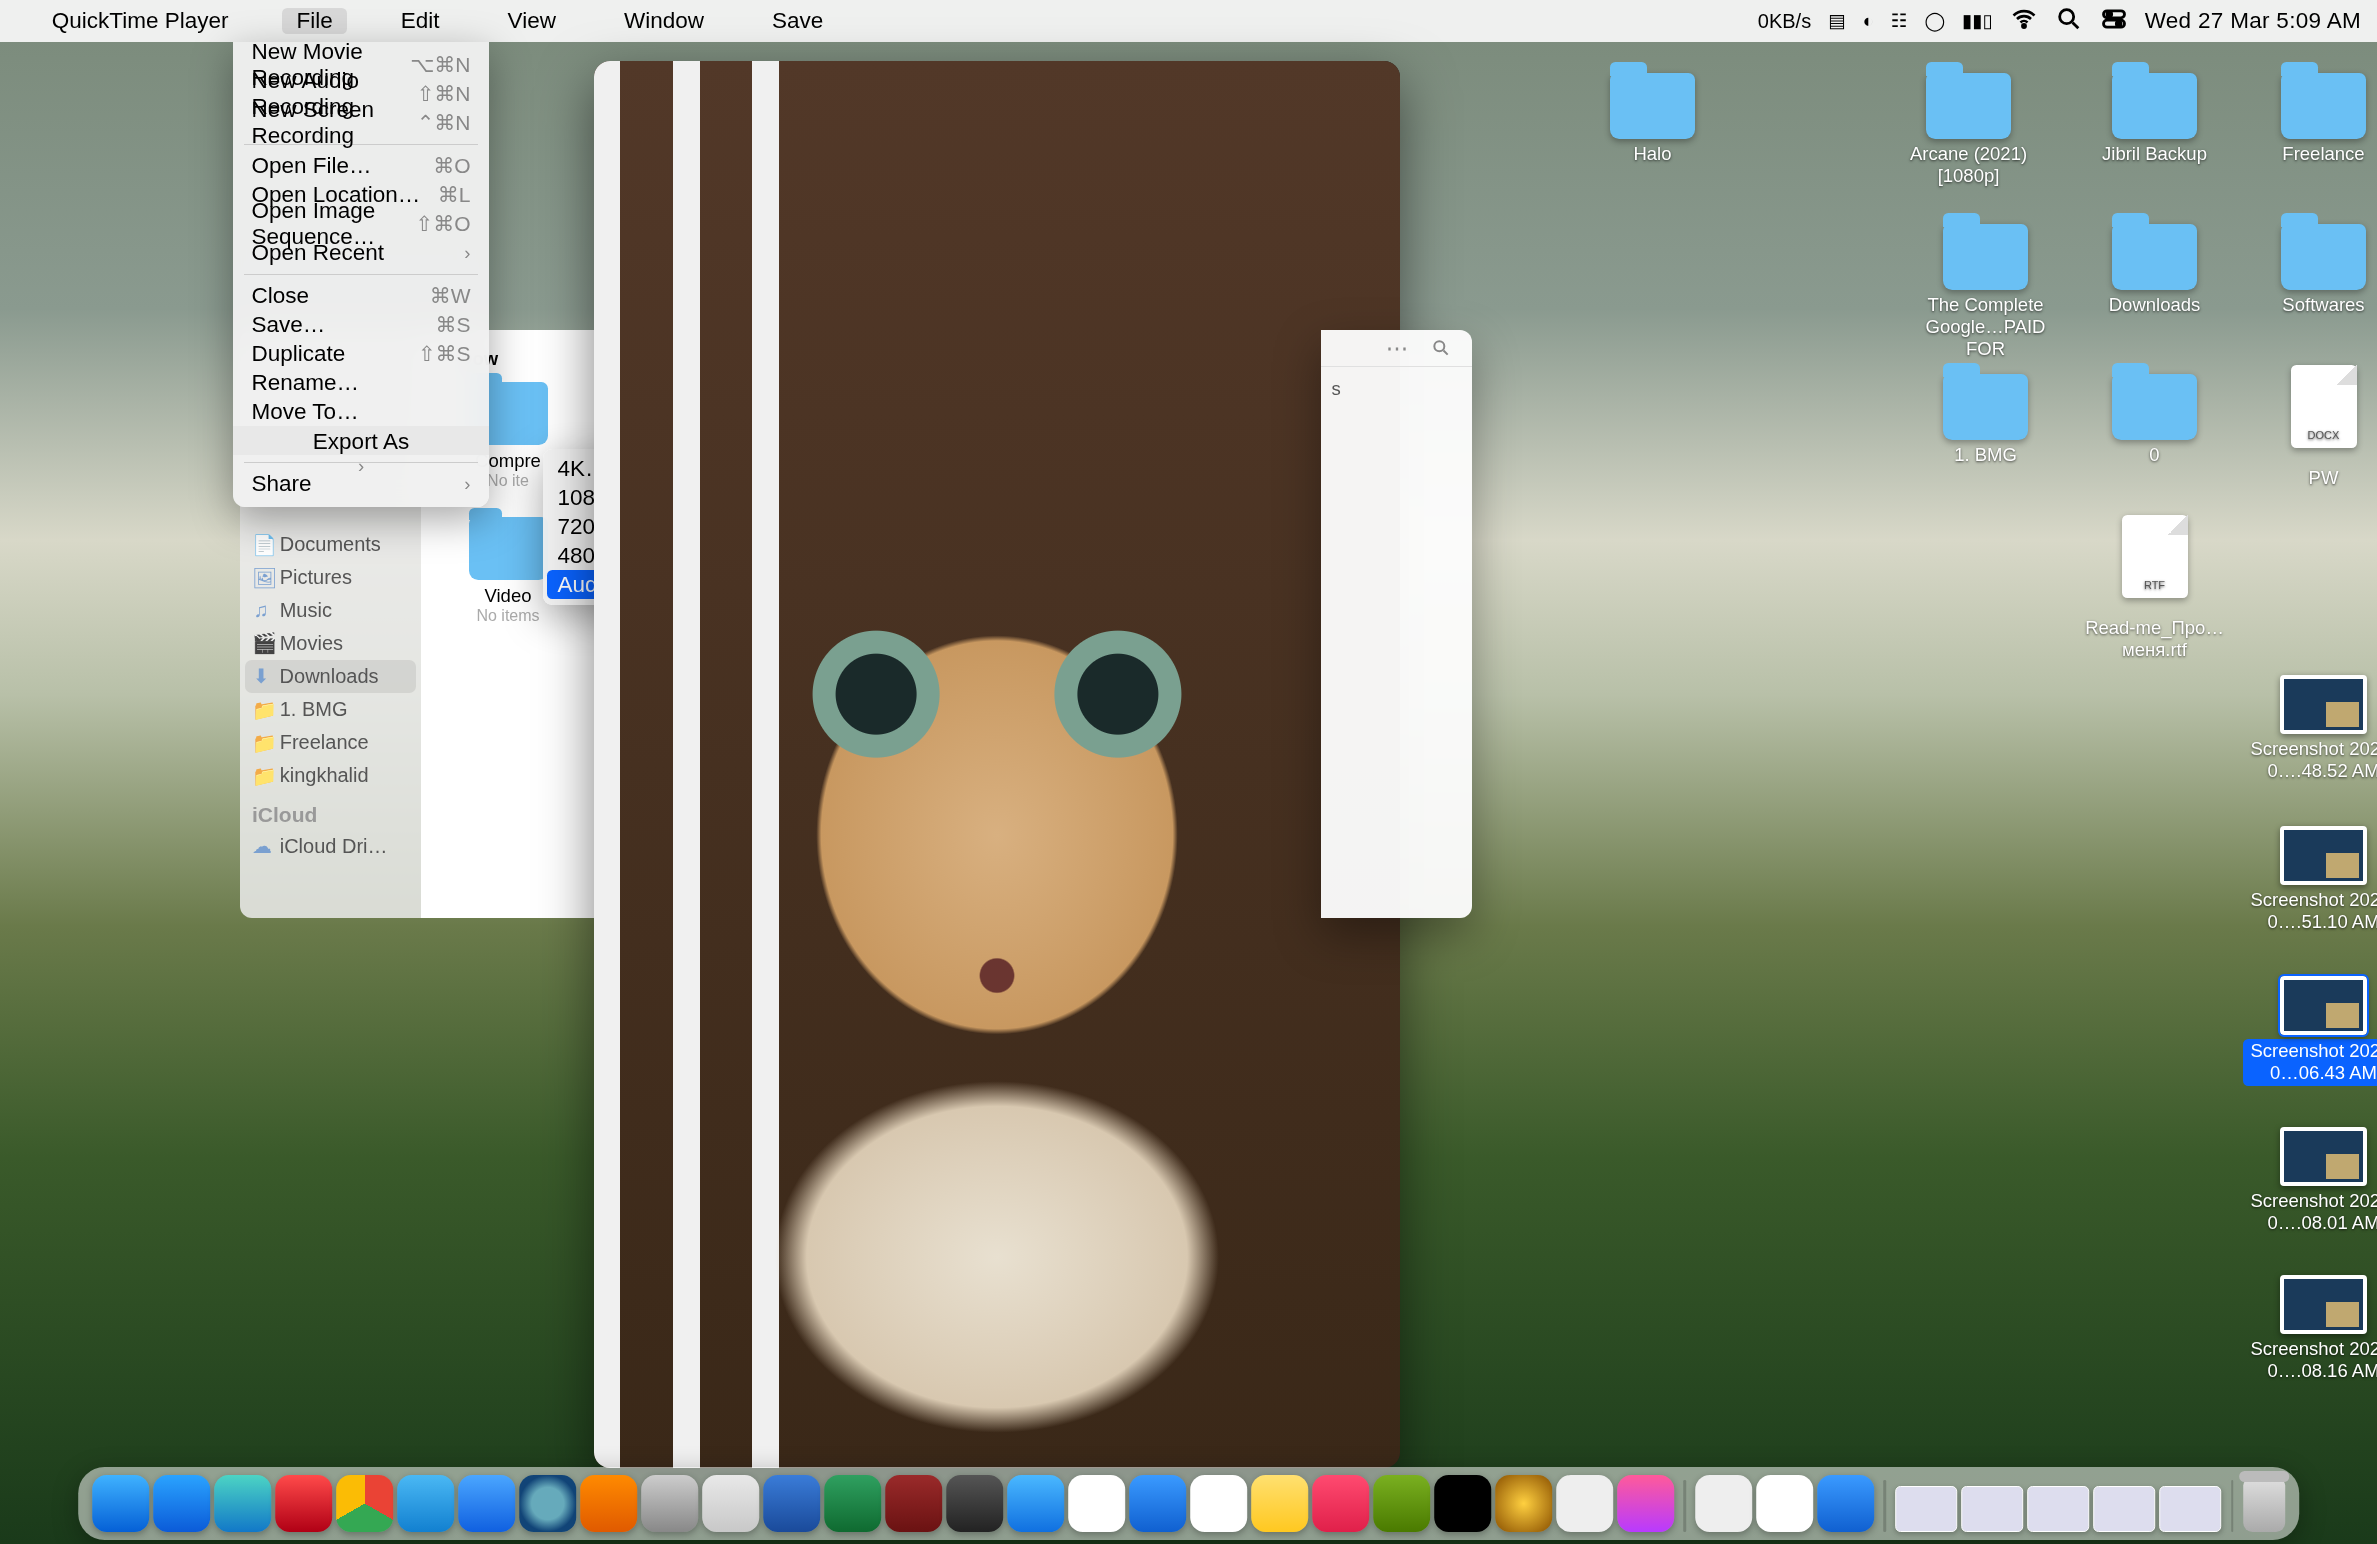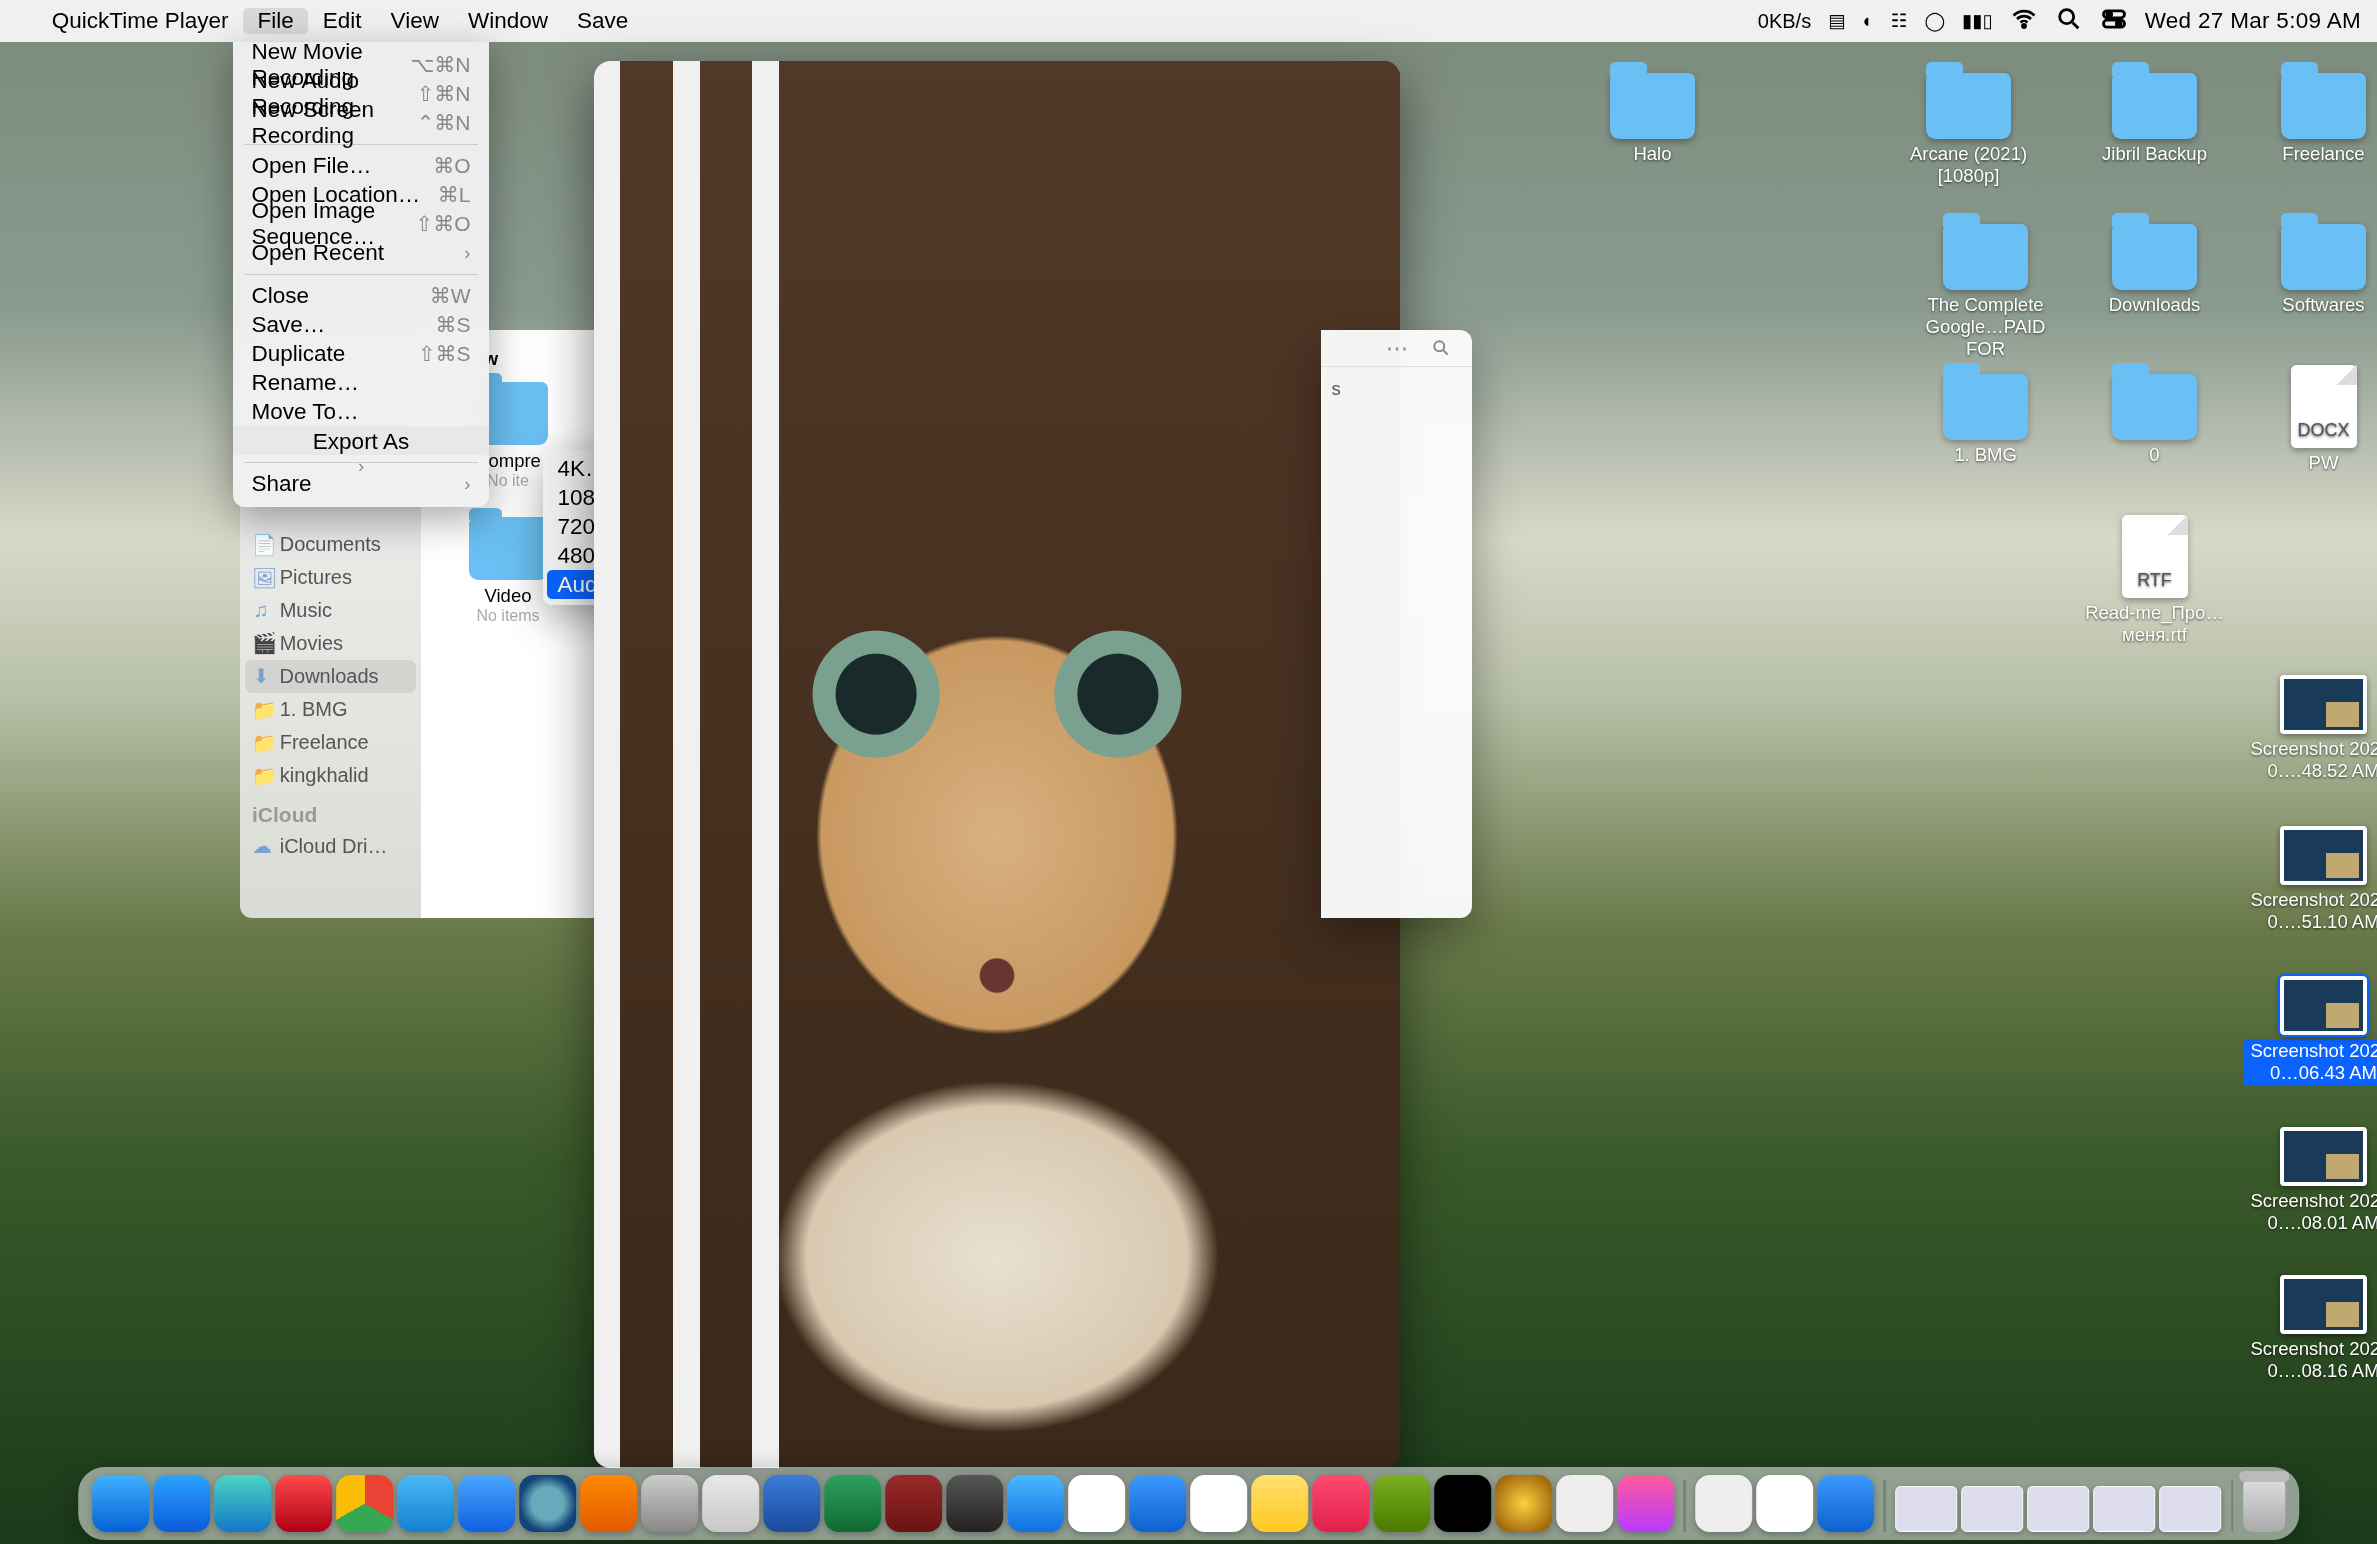--- a/index.html
+++ b/index.html
@@ -11,21 +11,21 @@
 
 
 .menubar {
   position: absolute; top: 0; left: 0; right: 0; height: 42px;
   background: rgba(248,248,248,0.92);
   display: flex; align-items: center; padding: 0 16px;
   font-size: 22.5px; color: #000;
 }
 .menubar .apple { font-size: 25px; padding: 0 16px 0 5.3px; }
 .menubar .appname { font-weight: 400; padding: 0 14.5px; text-align: center; }
-.menubar .mitem { padding: 0 14.5px; }
+.menubar .mitem { padding: 0 14.5px; margin-left: 39px; }
 .menubar .mitem.open { background: #d8d8d8; border-radius: 5.3px; }
 .menubar-right { margin-left: auto; display: flex; align-items: center; gap: 17px; font-size: 18.5px; }
 .menubar-right .status-text { font-size: 20px; }
 .menubar-right svg { width: 28px; height: 28px; }
 .menubar-right .clock { font-size: 22.5px; font-weight: 500; letter-spacing: 0.3px; }
 
 
 .dropdown {
   position: absolute; top: 42px; left: 233px;
   width: 256px;
@@ -146,26 +146,26 @@
   width: 85px; height: 66px; margin: 0 auto 4px;
   background: #6ac0f4; border-radius: 6.6px 6.6px 9.2px 9.2px;
   position: relative;
   box-shadow: 0 2.6px 6.6px rgba(0,0,0,0.3);
 }
 .desk-icon .folder::before {
   content:""; position:absolute; top:-10.6px; left:0; width:37px; height:13.2px;
   background:#6ac0f4; border-radius:5.3px 5.3px 0 0;
 }
 .desk-icon .file {
-  width: 66px; height: 83px; margin: 0 auto 4px;
+  width: 66px; height: 83px; margin: 0 auto 19px;
   background: #fff; border-radius: 5.3px;
   box-shadow: 0 2.6px 6.6px rgba(0,0,0,0.3);
   position: relative; color: #555;
   display:flex; align-items:flex-end; justify-content:center;
-  font-size: 18px; padding-bottom: 6.6px;
+  font-size: 11px; padding-bottom: 6.6px;
 }
 .desk-icon .file::after {
   content:""; position:absolute; top:0; right:0; width:20px; height:20px;
   background: linear-gradient(135deg, transparent 50%, #ddd 50%);
 }
 .desk-icon .thumb {
   width: 87px; height: 59px; margin: 0 auto 4px;
   background: #1a3a5a; border: 4px solid #fff; border-radius: 4px;
   box-shadow: 0 2.6px 6.6px rgba(0,0,0,0.4);
   position: relative;

